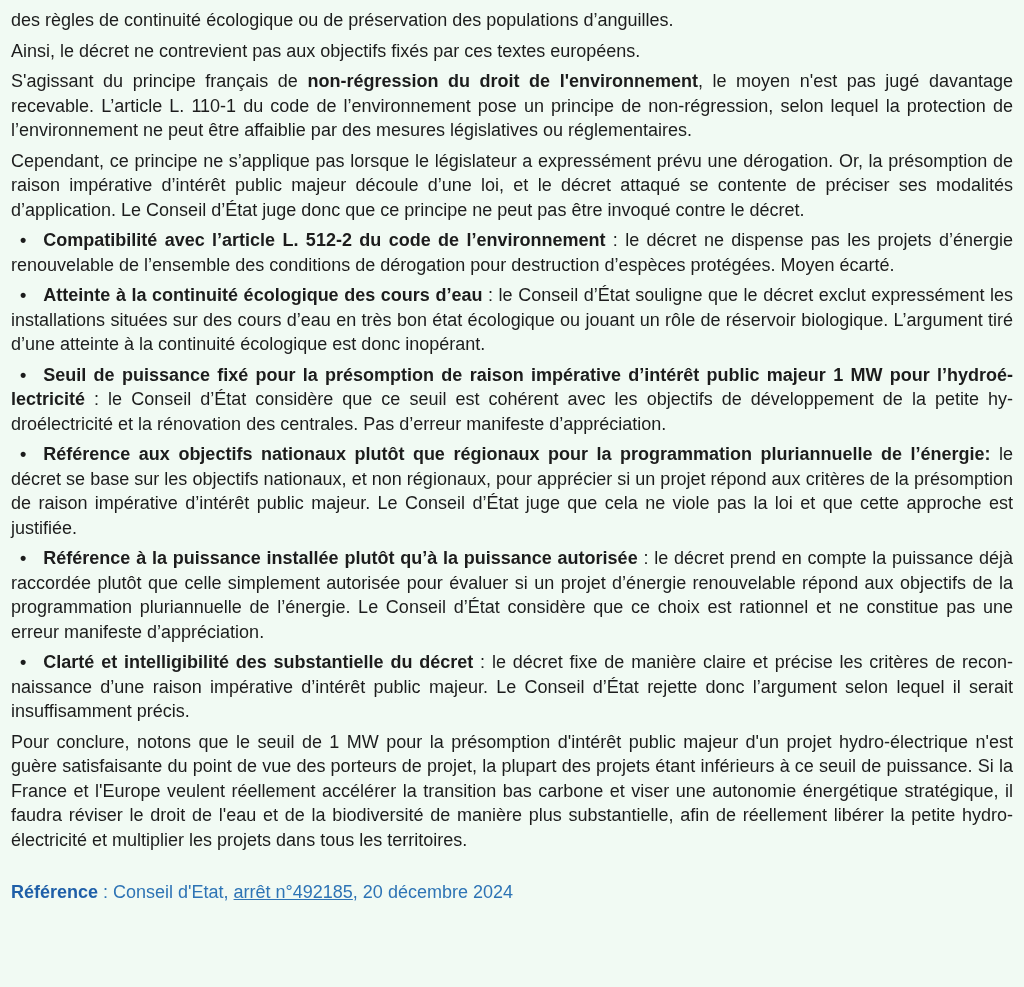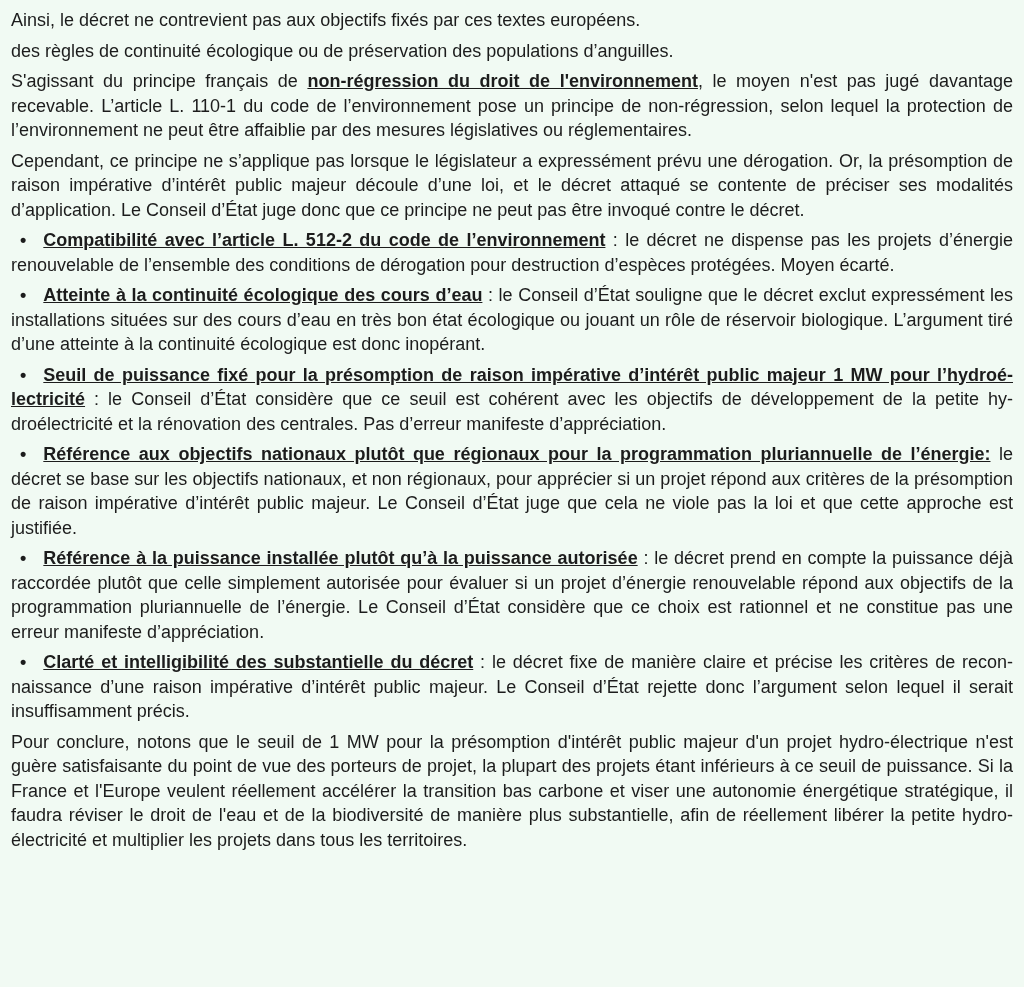--- a/index.html
+++ b/index.html
@@ -23,56 +23,57 @@
   p {
     margin: 0 0 6px 0;
     text-align: justify;
     hyphens: manual;
   }
   p.bullet-para .bullet {
     padding-left: 9px;
     padding-right: 17px;
     font-weight: 700;
   }
-  .b { font-weight: 700; text-decoration: underline; }
+  .b { font-weight: 700; }
   p.reference {
     margin-top: 28px;
     margin-bottom: 0;
     text-align: left;
   }
   .ref-label { color: #1f5fa8; font-weight: 700; }
   .ref-sep, .ref-text, .ref-post { color: #2e74b5; }
   a.ref-link {
     color: #2e74b5;
     text-decoration: underline;
     cursor: pointer;
   }
 </style>
 </head>
 <body>
 
 <main class="page">
 
+  <p>des règles de continuité écologique ou de préservation des populations d’anguilles.</p>
+
   <p>Ainsi, le décret ne contrevient pas aux objectifs fixés par ces textes européens.</p>
-
-  <p>des règles de continuité écologique ou de préservation des populations d’anguilles.</p>
 
   <p><span>S'agissant du principe français de </span><span class="b">non-régression du droit de l'environnement</span><span>, le moyen n'est pas jugé davantage recevable. L’article L. 110-1 du code de l’environnement pose un principe de non-régression, selon lequel la protec­tion de l’environnement ne peut être affaiblie par des mesures législatives ou réglementaires.</span></p>
 
   <p>Cependant, ce principe ne s’applique pas lorsque le législateur a expressément prévu une dérogation. Or, la présomp­tion de raison impérative d’intérêt public majeur découle d’une loi, et le décret attaqué se contente de préciser ses modalités d’application. Le Conseil d’État juge donc que ce principe ne peut pas être invoqué contre le décret.</p>
 
 
   <p class="bullet-para"><span class="bullet">•</span><span class="b">Compatibilité avec l’article L. 512-2 du code de l’environnement</span><span> : le décret ne dispense pas les projets d’énergie renouvelable de l’ensemble des conditions de dérogation pour destruction d’espèces protégées. Moyen écarté.</span></p>
 
   <p class="bullet-para"><span class="bullet">•</span><span class="b">Atteinte à la continuité écologique des cours d’eau</span><span> : le Conseil d’État souligne que le décret exclut expressément les installations situées sur des cours d’eau en très bon état écologique ou jouant un rôle de réservoir biologique. L’ar­gument tiré d’une atteinte à la continuité écologique est donc inopérant.</span></p>
 
   <p class="bullet-para"><span class="bullet">•</span><span class="b">Seuil de puissance fixé pour la présomption de raison impérative d’intérêt public majeur 1 MW pour l’hydroé­lectricité</span><span> : le Conseil d’État considère que ce seuil est cohérent avec les objectifs de développement de la petite hy­droélectricité et la rénovation des centrales. Pas d’erreur manifeste d’appréciation.</span></p>
 
   <p class="bullet-para"><span class="bullet">•</span><span class="b">Référence aux objectifs nationaux plutôt que régionaux pour la programmation pluriannuelle de l’énergie:</span><span> le décret se base sur les objectifs nationaux, et non régionaux, pour apprécier si un projet répond aux critères de la pré­somption de raison impérative d’intérêt public majeur. Le Conseil d’État juge que cela ne viole pas la loi et que cette approche est justifiée.</span></p>
 
   <p class="bullet-para"><span class="bullet">•</span><span class="b">Référence à la puissance installée plutôt qu’à la puissance autorisée</span><span> : le décret prend en compte la puissance déjà raccordée plutôt que celle simplement autorisée pour évaluer si un projet d’énergie renouvelable répond aux objectifs de la programmation pluriannuelle de l’énergie. Le Conseil d’État considère que ce choix est rationnel et ne constitue pas une erreur manifeste d’appréciation.</span></p>
 
   <p class="bullet-para"><span class="bullet">•</span><span class="b">Clarté et intelligibilité des substantielle du décret</span><span> : le décret fixe de manière claire et précise les critères de recon­naissance d’une raison impérative d’intérêt public majeur. Le Conseil d’État rejette donc l’argument selon lequel il serait insuffisamment précis.</span></p>
 
   <p>Pour conclure, notons que le seuil de 1 MW pour la présomption d'intérêt public majeur d'un projet hydro-électrique n'est guère satisfaisante du point de vue des porteurs de projet, la plupart des projets étant inférieurs à ce seuil de puissance. Si la France et l'Europe veulent réellement accélérer la transition bas carbone et viser une autonomie éner­gétique stratégique, il faudra réviser le droit de l'eau et de la biodiversité de manière plus substantielle, afin de réelle­ment libérer la petite hydro-électricité et multiplier les projets dans tous les territoires.</p>
 
+  <p class="reference"><span class="ref-label">Référence</span><span class="ref-sep"> : </span><span class="ref-text">Conseil d'Etat, </span><a class="ref-link">arrêt n°492185</a><span class="ref-post">, 20 décembre 2024</span></p>
 
 </main>
 
 </body></html>

